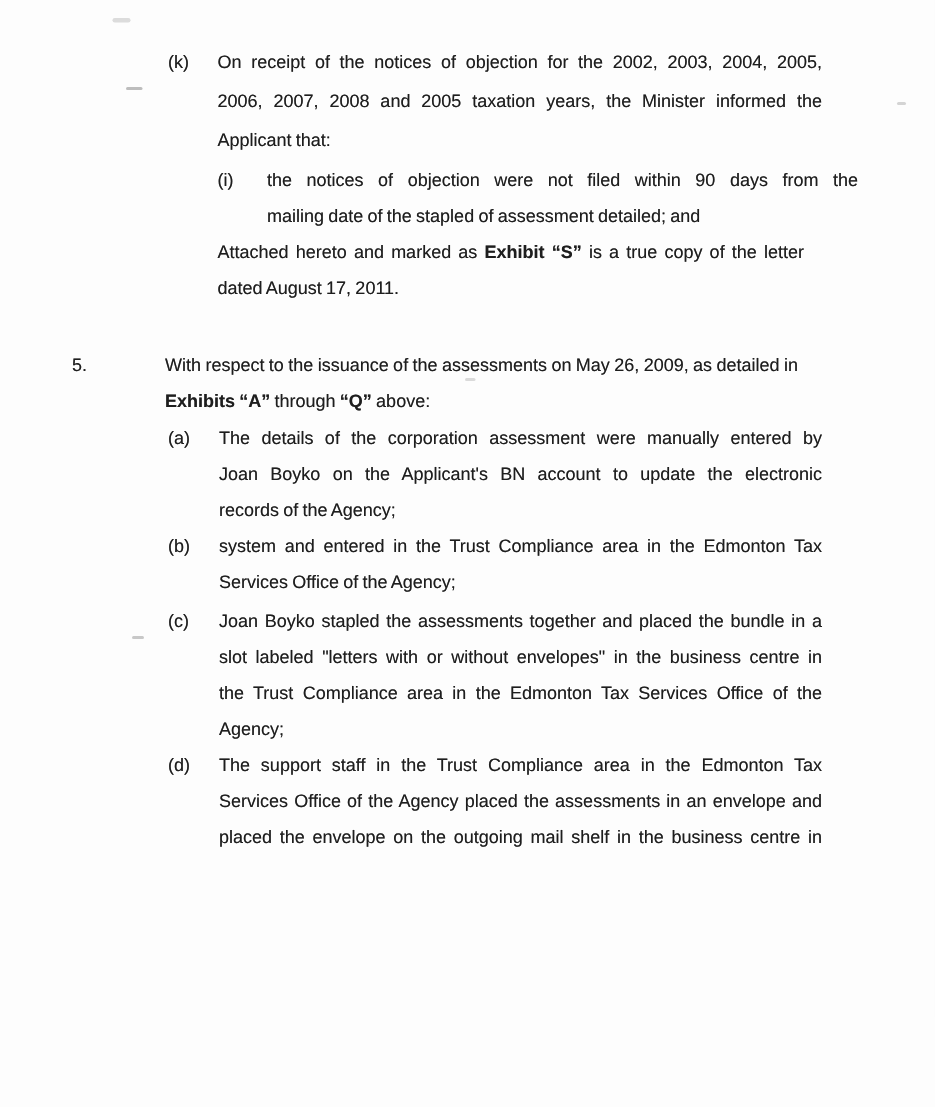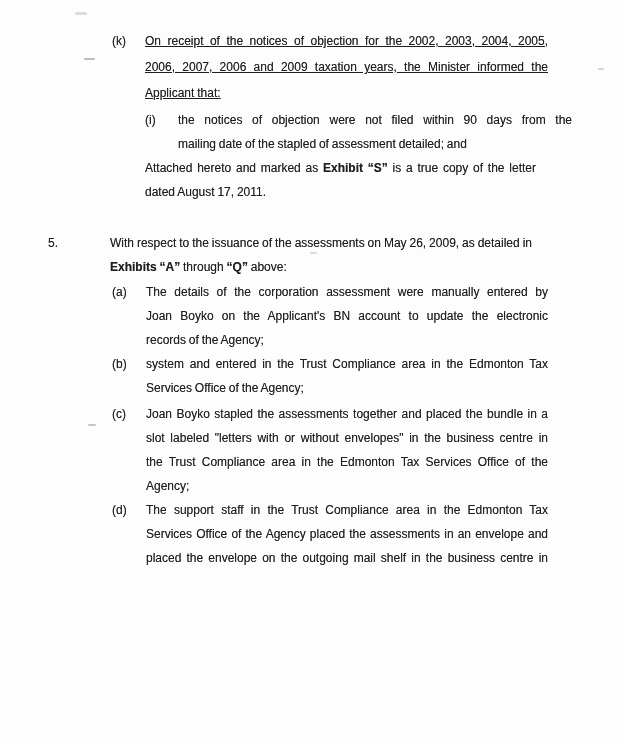--- a/index.html
+++ b/index.html
@@ -13,21 +13,21 @@
   }
   .doc{position:absolute;top:0;left:0;right:0;}
   .item{position:relative;line-height:24px;}
   .item .label{position:absolute;top:0;}
   .line{min-height:1em;}
   .line.j{text-align:justify;text-align-last:justify;}
   .b{font-weight:bold;}
 
   
   .k{line-height:26px;}
-  .k .txt{margin-left:145px;margin-right:75px;text-decoration:underline;}
+  .k .txt{margin-left:145px;margin-right:75px;}
   .k .label{left:112px;}
   .rom .txt{margin-left:178px;margin-right:51px;}
   .rom .label{left:145px;}
   .cont .txt{margin-left:145px;margin-right:87px;}
   .num .txt{margin-left:110px;margin-right:91px;}
   .num .label{left:48px;}
   .abc .txt{margin-left:146px;margin-right:75px;}
   .abc .label{left:112px;}
 
   
@@ -47,21 +47,21 @@
 </head>
 <body>
 
 <div class="page">
   <div class="doc">
 
     <div class="item k mk">
       <span class="label">(k)</span>
       <div class="txt">
         <div class="line j">On receipt of the notices of objection for the 2002, 2003, 2004, 2005,</div>
-        <div class="line j">2006, 2007, 2006 and 2009 taxation years, the Minister informed the</div>
+        <div class="line j">2006, 2007, 2008 and 2005 taxation years, the Minister informed the</div>
         <div class="line">Applicant that:</div>
       </div>
     </div>
 
     <div class="item rom mi">
       <span class="label">(i)</span>
       <div class="txt">
         <div class="line j">the notices of objection were not filed within 90 days from the</div>
         <div class="line">mailing date of the stapled of assessment detailed; and</div>
       </div>

